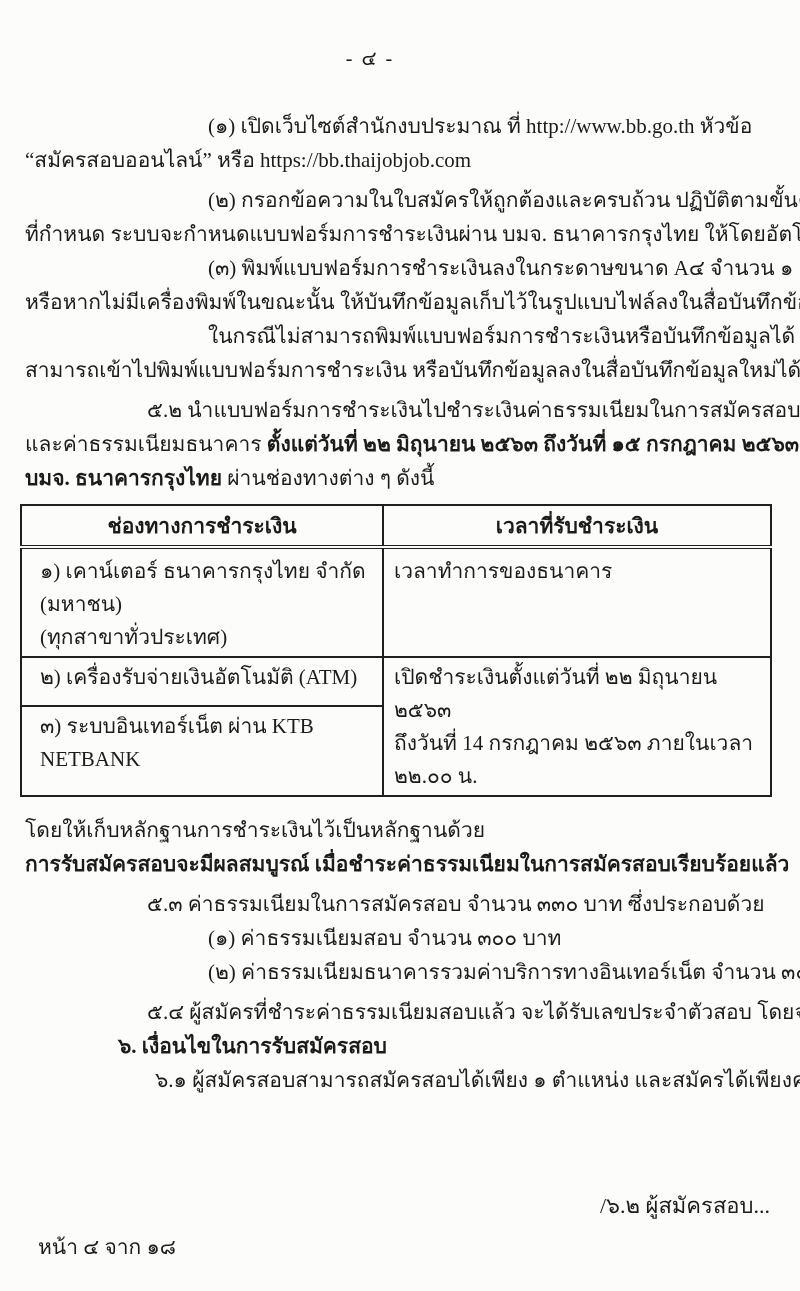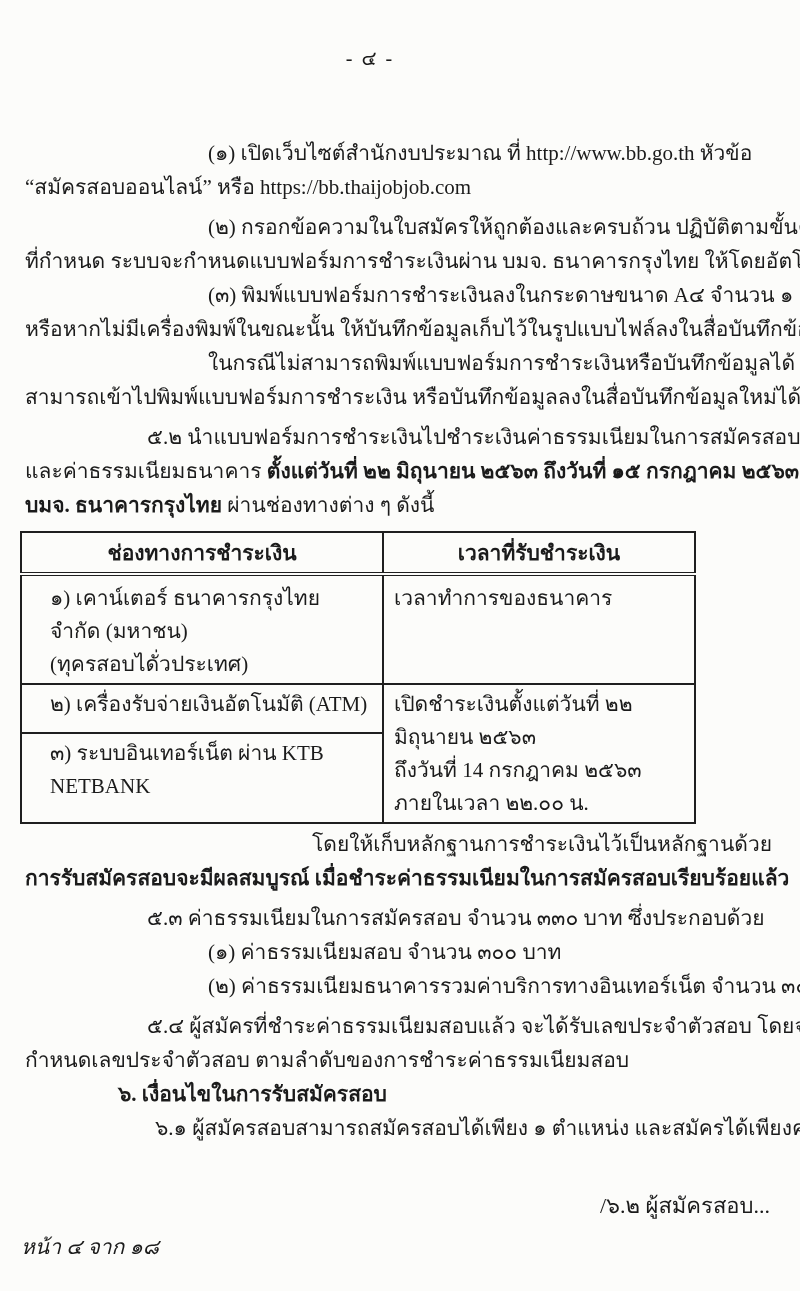--- a/index.html
+++ b/index.html
@@ -14,68 +14,67 @@
   }
   .page-num {
     position: absolute;
     top: 42px; left: 0; right: 60px;
     text-align: center;
     font-size: 20px;
     letter-spacing: 2px;
   }
   .content {
     position: absolute;
-    top: 136px; left: 25px; right: 28px;
+    top: 109px; left: 25px; right: 28px;
   }
   .line { font-size: 21px; line-height: 34px; white-space: nowrap; }
   .ind-item  { padding-left: 183px; }  
   .ind-sec   { padding-left: 122px; }  
   .ind-six   { padding-left: 93px;  }  
   .ind-six1  { padding-left: 130px; }  
   .b { font-weight: bold; }
   .gap-sm { margin-top: 6px; }
   .gap-md { margin-top: 0; }
 
   table.pay {
     border-collapse: collapse;
-    width: 676px;
+    width: 752px;
     margin-left: -5px;
     margin-top: 9px;
     font-size: 21px;
     color: #1b1b1b;
   }
   table.pay th, table.pay td {
     border: 2px solid #1f1f1f;
     padding: 2px 10px;
     vertical-align: top;
     line-height: 33px;
   }
   table.pay th {
     font-weight: bold;
     text-align: center;
     height: 33px;
     border-bottom: 4px double #1f1f1f;
     padding-top: 4px;
   }
   table.pay .col-channel { width: 340px; }
-  table.pay td.channel { padding-left: 28px; }
+  table.pay td.channel { padding-left: 18px; }
   table.pay tr.r1 td { height: 70px; padding-top: 6px; }
   table.pay tr.r2 td, table.pay tr.r3 td { height: 33px; padding-top: 3px; }
-  .after-table { margin-top: 3px; text-align: right; }
+  .after-table { margin-top: 16px; }
 
   .footer-cont {
     position: absolute;
     top: 1188px; right: 30px;
     font-size: 22px;
   }
   .footer-page {
     position: absolute;
-    top: 1230px; left: 21px;
+    top: 1230px; left: 38px;
     font-size: 21px;
-    font-style: italic;
   }
 </style>
 </head>
 <body>
 
 <div class="page">
 
   <div class="page-num">- ๔ -</div>
 
   <div class="content">
@@ -98,21 +97,21 @@
 
     <table class="pay">
       <tbody>
           <tr>
         <th class="col-channel">ช่องทางการชำระเงิน</th>
         <th>เวลาที่รับชำระเงิน</th>
       </tr>
       <tr class="r1">
         <td class="channel">
           <div>๑)  เคาน์เตอร์  ธนาคารกรุงไทย  จำกัด  (มหาชน)</div>
-          <div>(ทุครสอบไดั่วประเทศ)</div>
+          <div>(ทุกสาขาทั่วประเทศ)</div>
         </td>
         <td>เวลาทำการของธนาคาร</td>
       </tr>
       <tr class="r2">
         <td class="channel">๒)  เครื่องรับจ่ายเงินอัตโนมัติ  (ATM)</td>
         <td rowspan="2">
           <div>เปิดชำระเงินตั้งแต่วันที่  ๒๒  มิถุนายน  ๒๕๖๓</div>
           <div>ถึงวันที่  14  กรกฎาคม  ๒๕๖๓  ภายในเวลา  ๒๒.๐๐  น.</div>
         </td>
       </tr>
@@ -123,21 +122,20 @@
       </table>
 
     <div class="line after-table">โดยให้เก็บหลักฐานการชำระเงินไว้เป็นหลักฐานด้วย</div>
     <div class="line b">การรับสมัครสอบจะมีผลสมบูรณ์  เมื่อชำระค่าธรรมเนียมในการสมัครสอบเรียบร้อยแล้ว</div>
 
     <div class="line ind-sec gap-sm">๕.๓  ค่าธรรมเนียมในการสมัครสอบ  จำนวน  ๓๓๐  บาท  ซึ่งประกอบด้วย</div>
     <div class="line ind-item">(๑)  ค่าธรรมเนียมสอบ  จำนวน  ๓๐๐  บาท</div>
     <div class="line ind-item">(๒)  ค่าธรรมเนียมธนาคารรวมค่าบริการทางอินเทอร์เน็ต  จำนวน  ๓๐  บาท</div>
 
     <div class="line ind-sec gap-sm">๕.๔  ผู้สมัครที่ชำระค่าธรรมเนียมสอบแล้ว  จะได้รับเลขประจำตัวสอบ  โดยจะ</div>
-    <div class="line">กำหนดเลขประจำตัวสอบ  ตามลำดับของการชำระค่าธรรมเนียมสอบ</div>
 
     <div class="line ind-six b gap-md">๖.  เงื่อนไขในการรับสมัครสอบ</div>
 
     <div class="line ind-six1 gap-md">๖.๑  ผู้สมัครสอบสามารถสมัครสอบได้เพียง  ๑  ตำแหน่ง  และสมัครได้เพียงครั้งเดียว</div>
 
   </div>
 
   <div class="footer-cont">/๖.๒ ผู้สมัครสอบ...</div>
   <div class="footer-page">หน้า ๔ จาก ๑๘</div>
 

